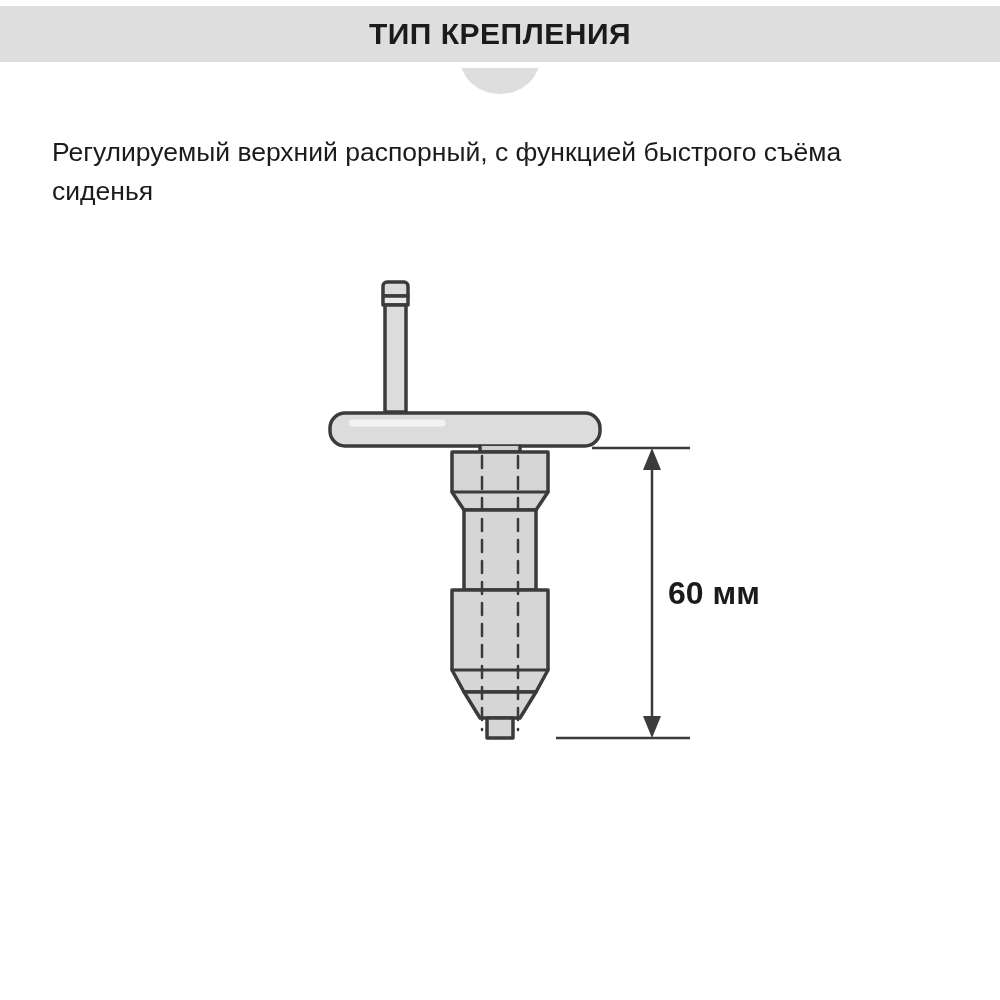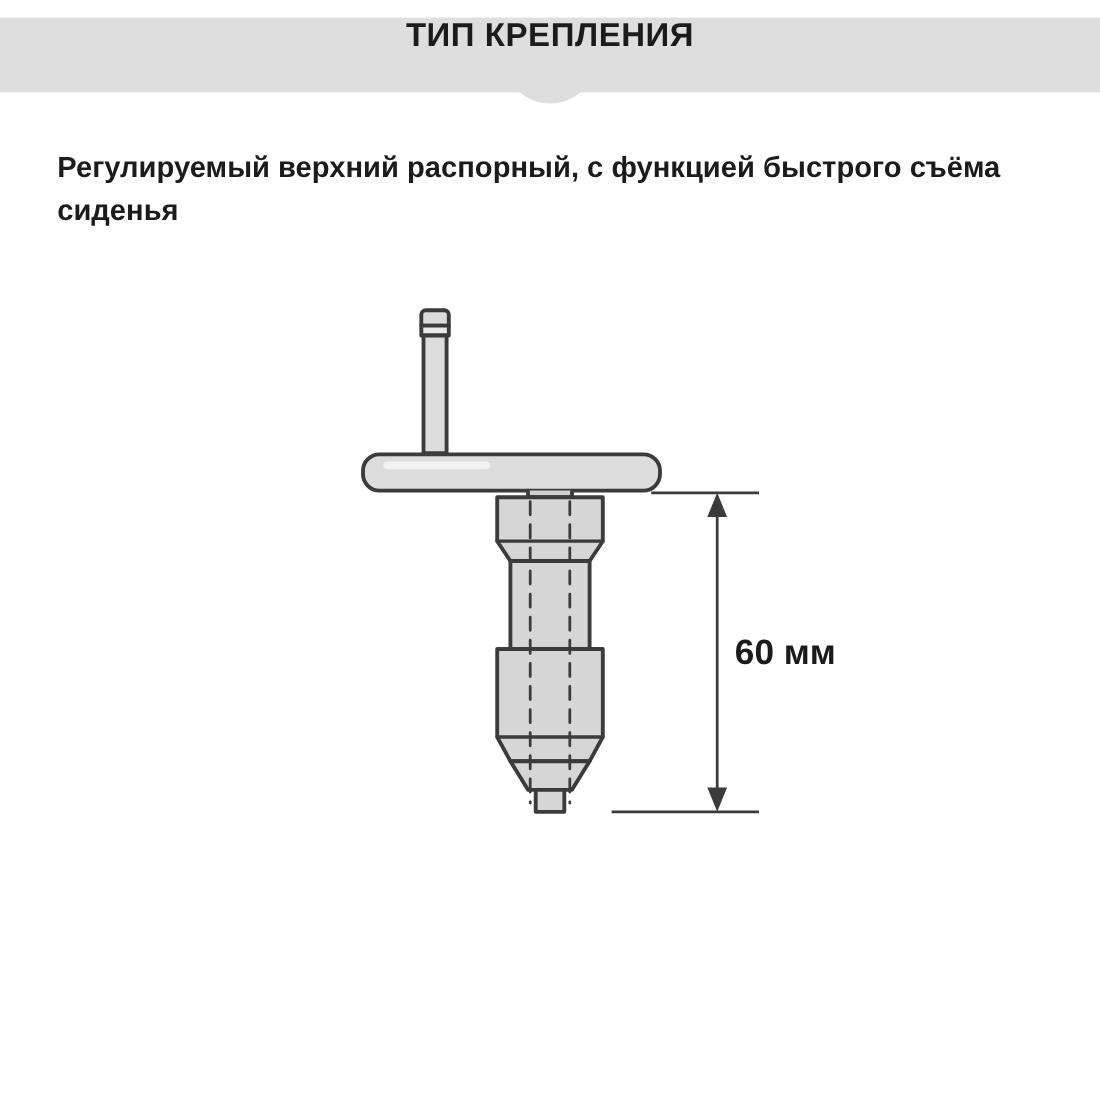--- a/index.html
+++ b/index.html
@@ -17,26 +17,26 @@
     position: relative;
     width: 1000px;
     height: 1000px;
     background: #ffffff;
   }
 
   
   .header-bar {
     position: absolute;
     left: 0;
-    top: 16px;
+    top: 6px;
     width: 1000px;
-    height: 68px;
+    height: 56px;
     background: #dedede;
     display: flex;
-    align-items: flex-start;
+    align-items: center;
     justify-content: center;
   }
   .header-title {
     font-size: 30px;
     font-weight: bold;
     letter-spacing: 0.5px;
     color: #1b1b1b;
     text-transform: uppercase;
     font-family: "Liberation Sans", sans-serif;
   }
@@ -61,21 +61,21 @@
     border-radius: 0 0 50% 50% / 0 0 60% 60%;
   }
 
   
   .description {
     position: absolute;
     left: 52px;
     top: 133px;
     width: 860px;
     font-size: 26.5px;
-    font-weight: bold;
+    font-weight: normal;
     line-height: 1.48;
     color: #1b1b1b;
     font-family: "Liberation Sans", sans-serif;
   }
 
   
   .illustration {
     position: absolute;
     left: 0;
     top: 230px;

